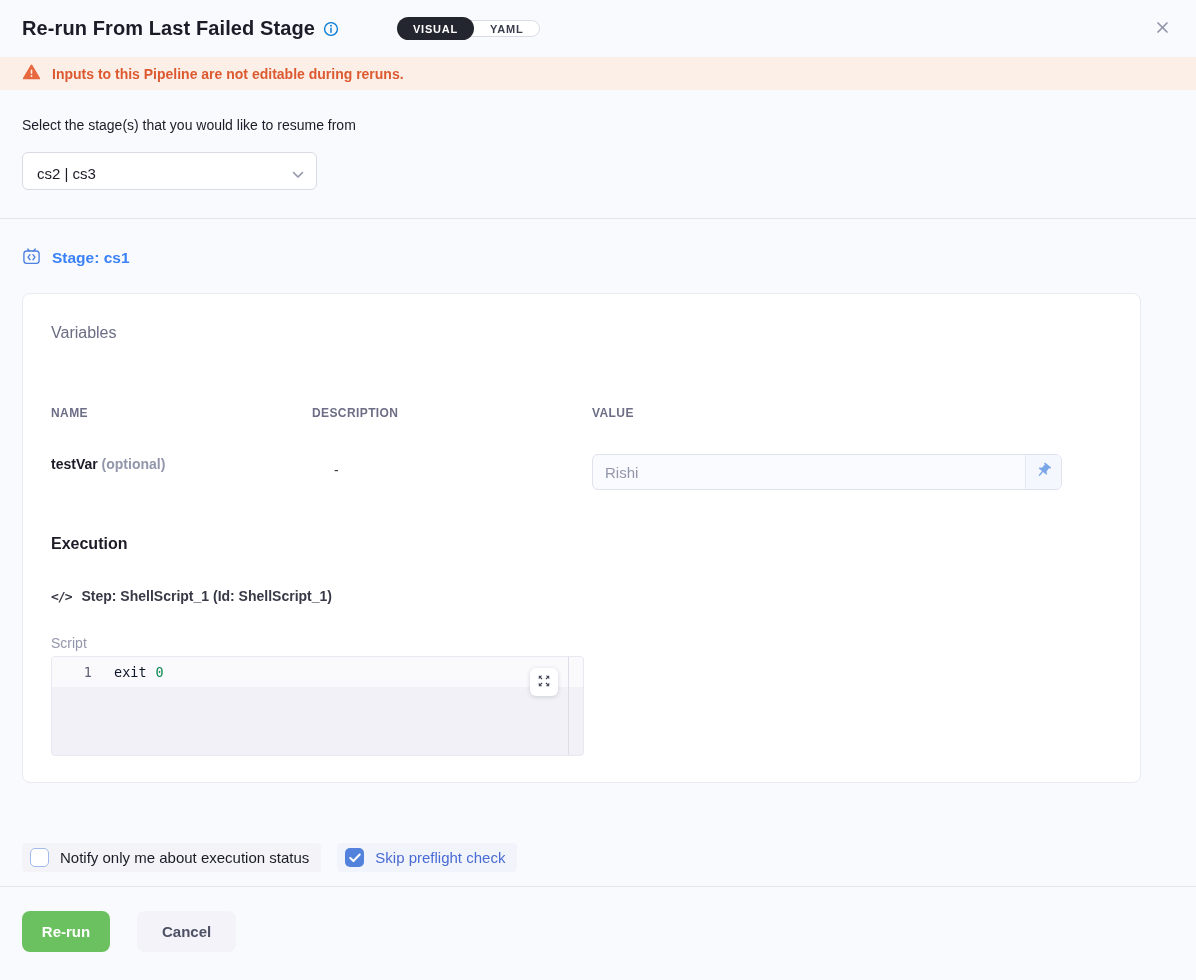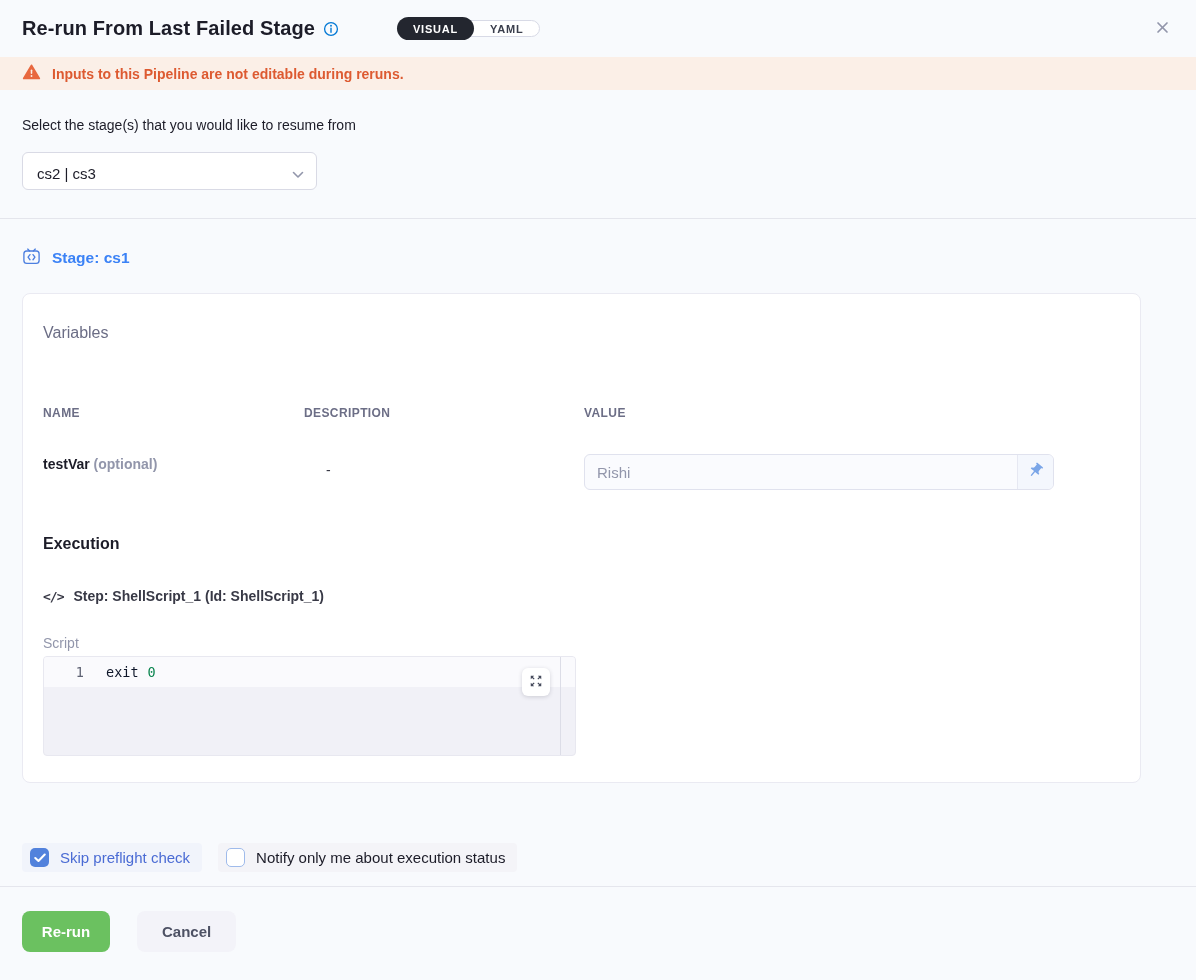--- a/index.html
+++ b/index.html
@@ -26,21 +26,21 @@
   .sel-section { padding:27px 22px 28px 22px; border-bottom:1px solid #E4E5EC; flex:none; }
   .sel-label { font-size:14px; font-weight:500; color:#1C1C28; }
   .select { margin-top:19px; width:295px; height:38px; background:#fff; border:1px solid #D9DAE5; border-radius:6px; display:flex; align-items:center; padding:5px 12px 0 14px; cursor:pointer; }
   .select-value { font-size:15px; color:#1C1C28; flex:1; }
 
   
   .stage-section { padding:28px 55px 0 22px; flex:none; }
   .stage-row { display:flex; align-items:center; gap:11px; height:22px; }
   .stage-title { font-size:15.5px; font-weight:bold; color:#3b82f6; }
 
-  .card { margin-top:24px; background:#fff; border:1px solid #EAEAF2; border-radius:8px; padding:30px 30px 26px 20px; }
+  .card { margin-top:24px; background:#fff; border:1px solid #EAEAF2; border-radius:8px; padding:30px 30px 26px 28px; }
   .card-heading { font-size:16px; font-weight:500; color:#6B6D85; }
 
   .var-grid { display:grid; grid-template-columns:261px 280px 1fr; margin-top:64px; }
   .col-h { font-size:12px; font-weight:bold; color:#6C6E86; letter-spacing:.4px; line-height:14px; }
   .var-row { display:grid; grid-template-columns:261px 280px 1fr; margin-top:34px; align-items:flex-start; }
   .var-name-l1 { font-size:14px; line-height:20px; color:#1C1C28; }
   .var-name { font-weight:bold; }
   .var-opt { color:#9296AB; font-weight:bold; }
   .var-type { font-size:14px; line-height:20px; color:#383946; }
   .var-desc { font-size:14px; color:#383946; padding-left:22px; padding-top:8px; }
@@ -198,35 +198,35 @@
             <svg width="14" height="14" viewBox="0 0 24 24" fill="#464B5C">
               <path d="M15,3l2.3,2.3l-2.89,2.87l1.42,1.42L18.7,6.7L21,9V3H15z M3,9l2.3-2.3l2.87,2.89l1.42-1.42L6.7,5.3L9,3H3V9z M9,21 l-2.3-2.3l2.89-2.87l-1.42-1.42L5.3,17.3L3,15v6H9z M21,15l-2.3,2.3l-2.87-2.89l-1.42,1.42l2.89,2.87L15,21h6V15z"></path>
             </svg>
           </span>
         </button>
       </div>
     </div>
   </div>
 
   <div class="options-row">
+    <label class="opt opt-notify">
+      <span class="cb" data-checked="false">
+        
+      </span>
+      <span class="opt-label">Notify only me about execution status</span>
+    </label>
+
     <label class="opt opt-skip">
       <span class="cb" data-checked="true">
         <svg width="12" height="10" viewBox="0 0 14 11" fill="none">
           <polyline points="1.5,5.5 5.2,9 12.5,1.5" stroke="#ffffff" stroke-width="2.4" stroke-linecap="round" stroke-linejoin="round"></polyline>
         </svg>
       </span>
       <span class="opt-label">Skip preflight check</span>
     </label>
-
-    <label class="opt opt-notify">
-      <span class="cb" data-checked="false">
-        
-      </span>
-      <span class="opt-label">Notify only me about execution status</span>
-    </label>
   </div>
 
   <div class="bottom-divider"></div>
 
   <div class="footer">
     <button class="btn btn-rerun">Re-run</button>
     <button class="btn btn-cancel">Cancel</button>
   </div>
 
 </div>

